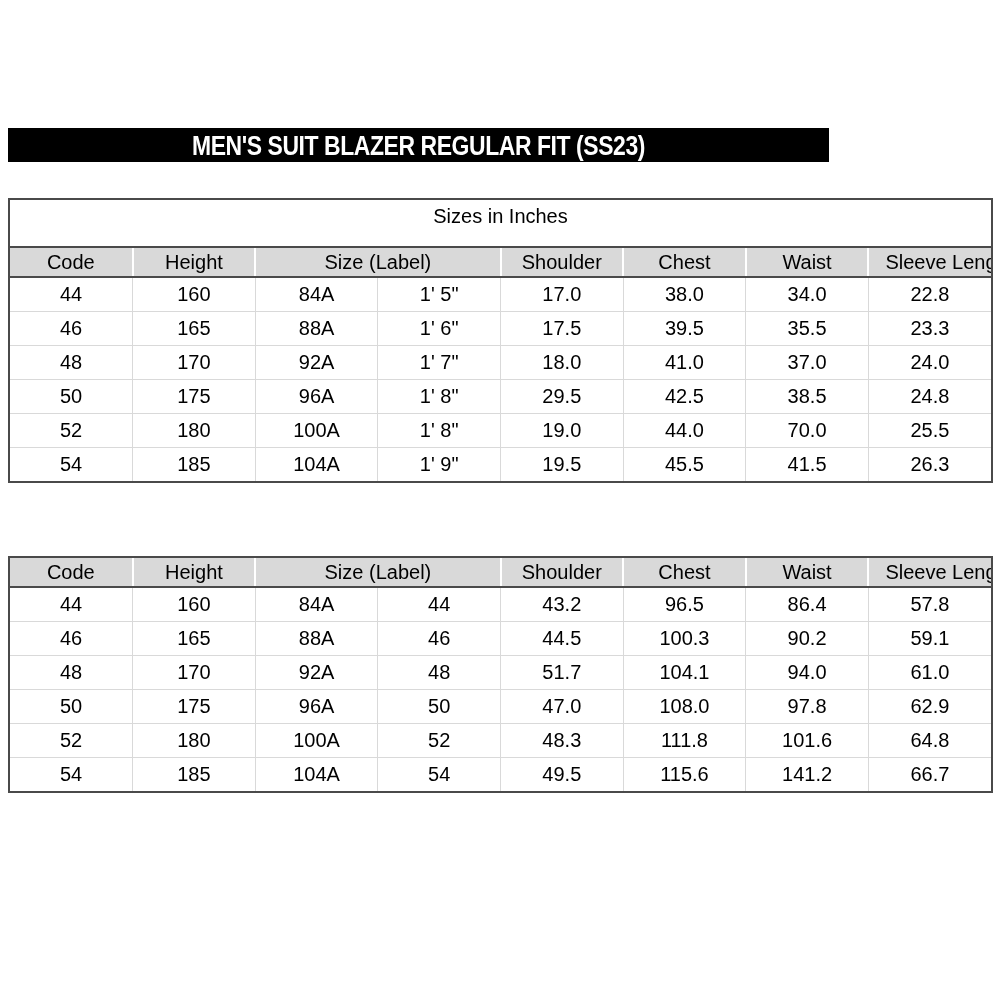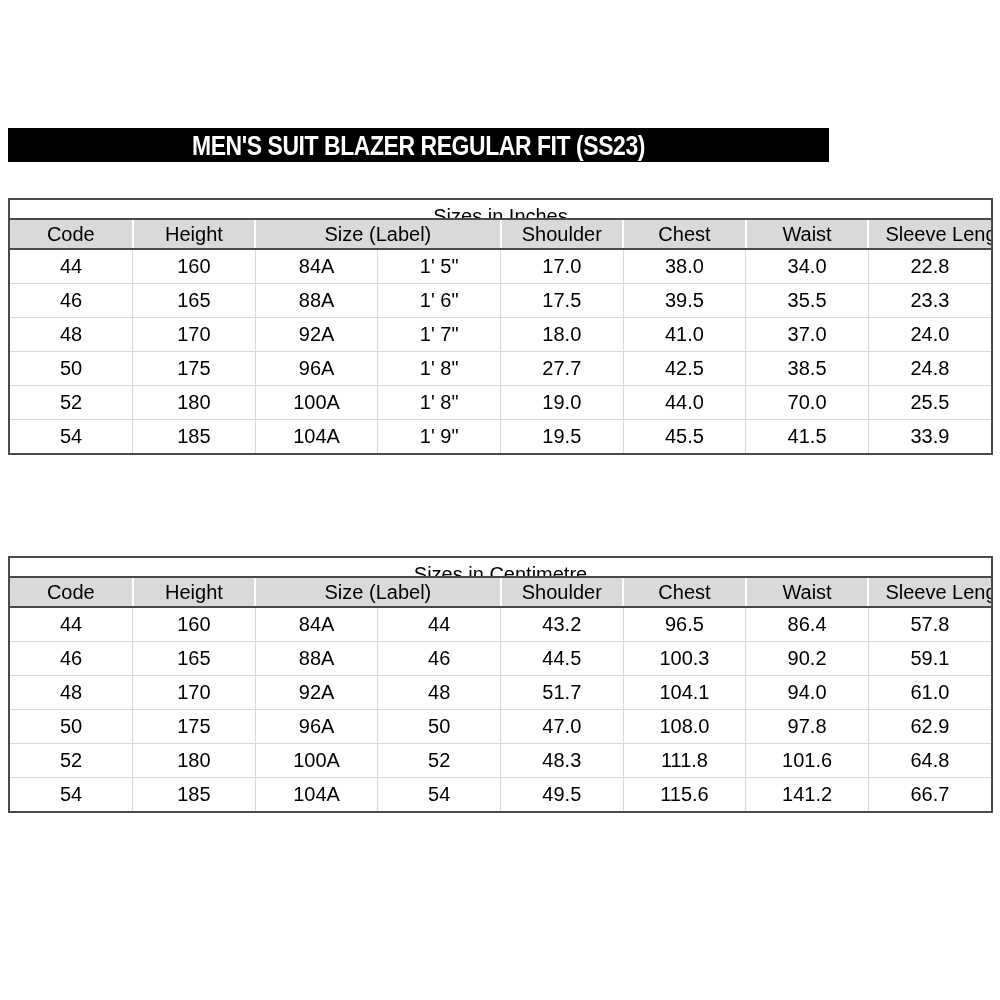--- a/index.html
+++ b/index.html
@@ -26,21 +26,21 @@
     font-weight:700;font-size:27px;letter-spacing:-0.5px;
     transform:scaleX(0.85);white-space:nowrap;
   }
   .tablebox{
     position:absolute;left:8px;width:985px;
     border:2px solid var(--border-dark);background:#ffffff;
   }
   .tablebox.inches{top:198px;}
   .tablebox.centimetre{top:556px;}
   .table-title{
-    height:20px;line-height:32px;text-align:center;
+    height:48px;line-height:32px;text-align:center;
     font-size:20px;background:#ffffff;
     border-bottom:2px solid var(--border-dark);
     white-space:nowrap;overflow:hidden;
   }
   table.size-table{
     border-collapse:collapse;table-layout:fixed;width:100%;
     font-size:20px;color:var(--text);
   }
   table.size-table col{width:12.5%;}
   table.size-table thead th{
@@ -121,21 +121,21 @@
           <td>18.0</td>
           <td>41.0</td>
           <td>37.0</td>
           <td>24.0</td>
         </tr>
         <tr>
           <td>50</td>
           <td>175</td>
           <td>96A</td>
           <td>1' 8"</td>
-          <td>27.7</td>
+          <td>29.5</td>
           <td>42.5</td>
           <td>38.5</td>
           <td>24.8</td>
         </tr>
         <tr>
           <td>52</td>
           <td>180</td>
           <td>100A</td>
           <td>1' 8"</td>
           <td>19.0</td>
@@ -144,28 +144,27 @@
           <td>25.5</td>
         </tr>
         <tr>
           <td>54</td>
           <td>185</td>
           <td>104A</td>
           <td>1' 9"</td>
           <td>19.5</td>
           <td>45.5</td>
           <td>41.5</td>
-          <td>33.9</td>
+          <td>26.3</td>
         </tr>
       </tbody>
   </table>
 </div>
 
 <div class="tablebox centimetre">
-  <div class="table-title">Sizes in Centimetre</div>
   <table class="size-table">
     <colgroup>
       <col>
         <col>
         <col>
         <col>
         <col>
         <col>
         <col>
         <col>

